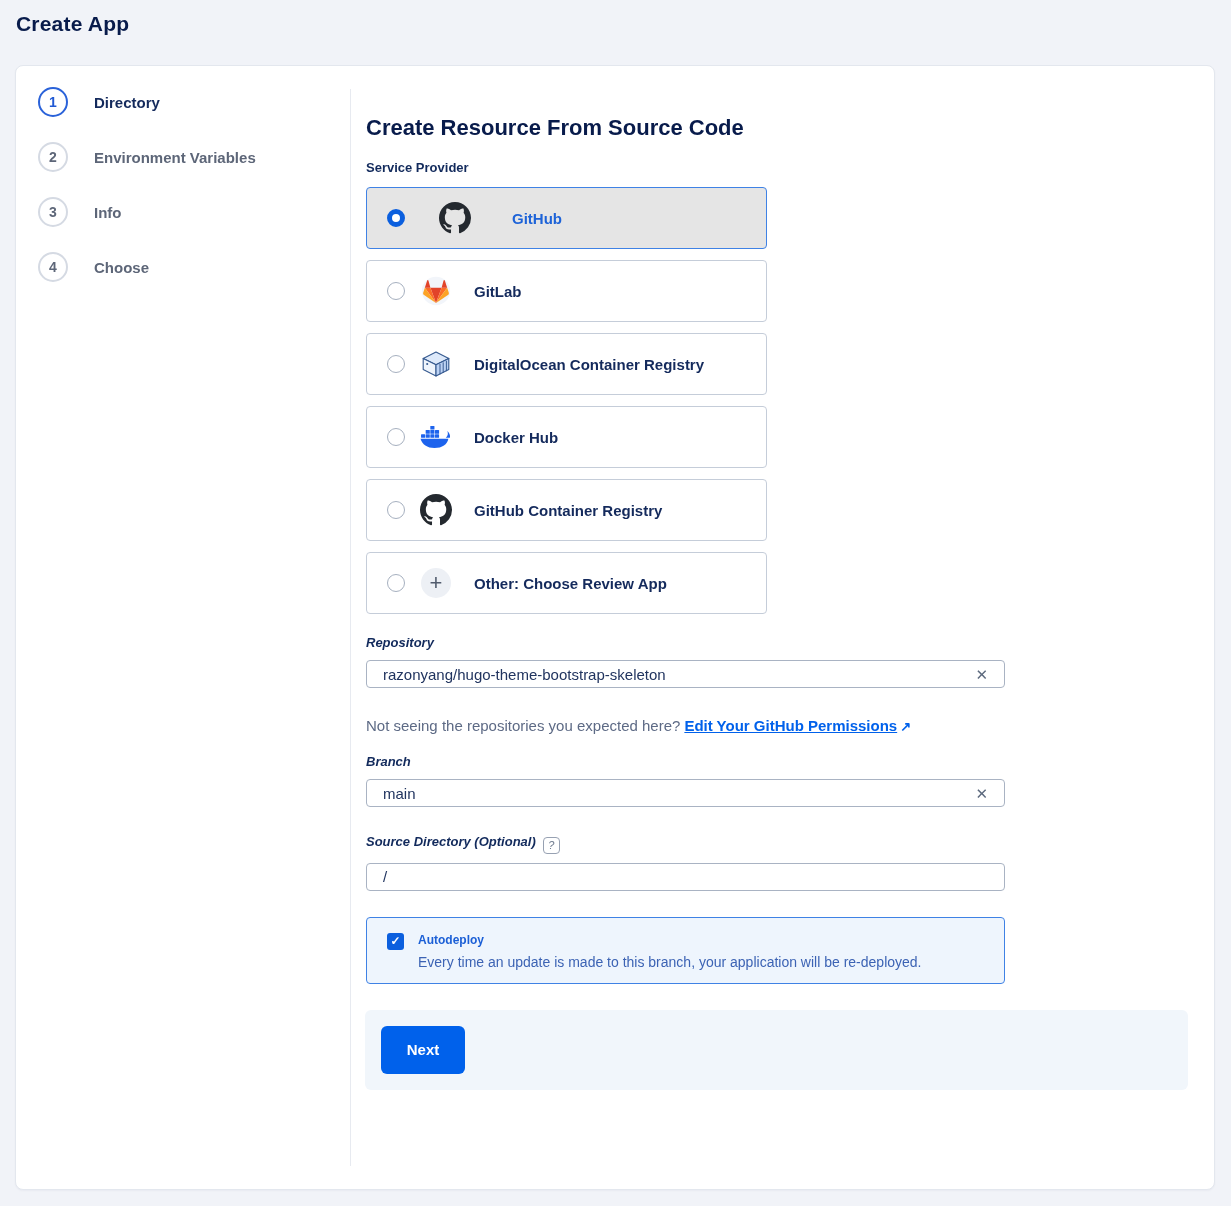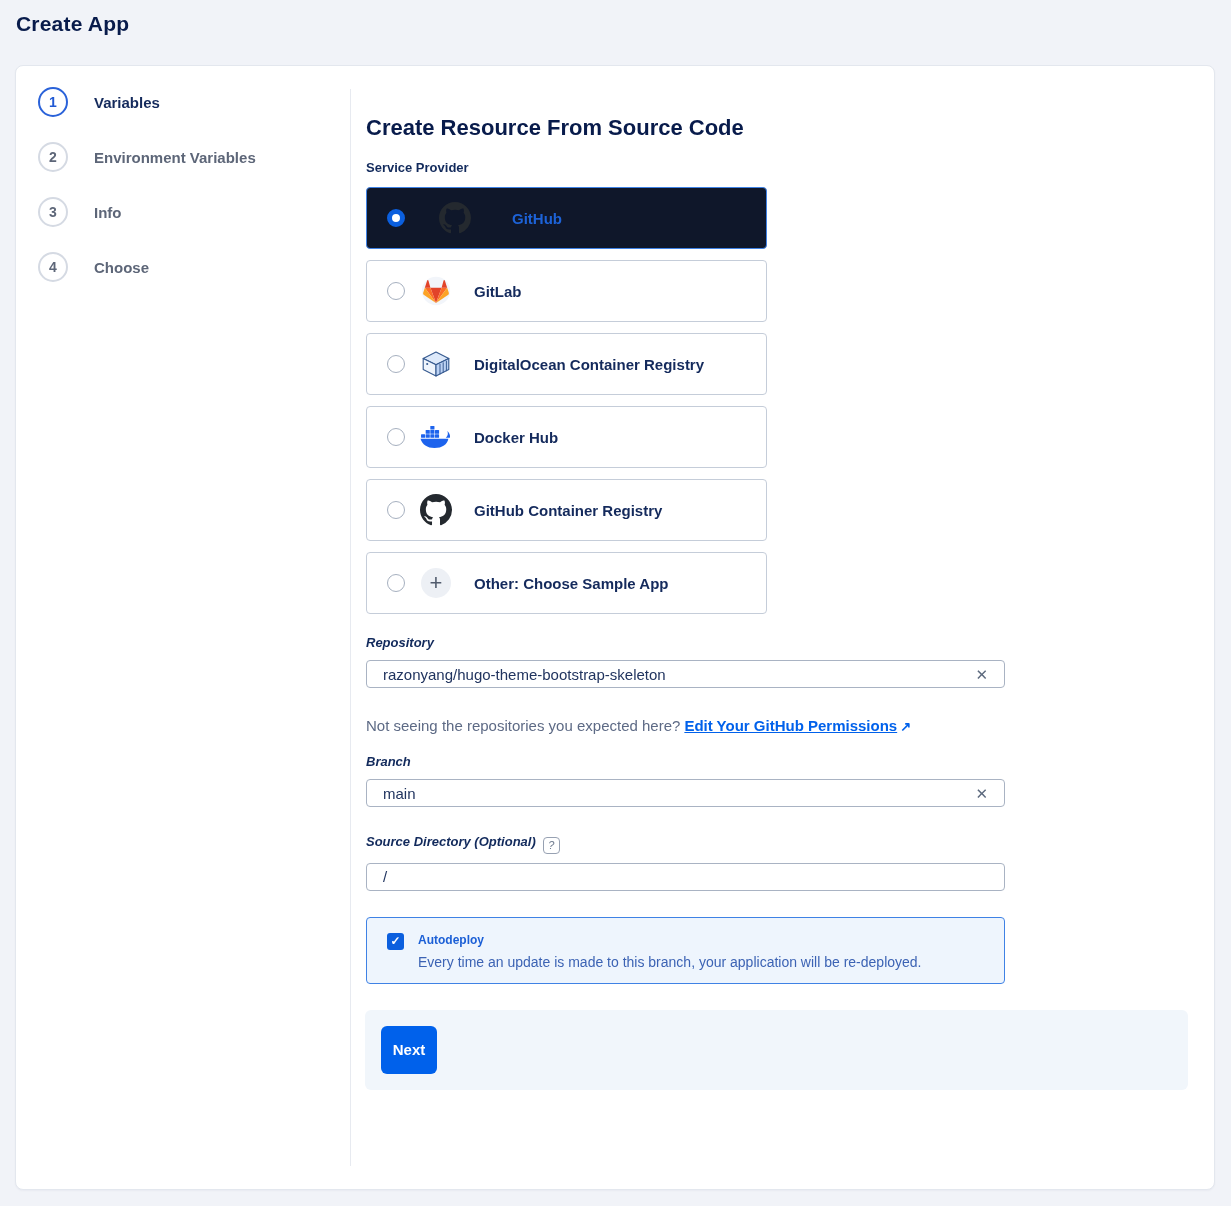--- a/index.html
+++ b/index.html
@@ -38,21 +38,21 @@
   .field-label { font-size:13px; font-weight:700; color:#122a5c; line-height:16px; }
   .sp-label { margin-top:18px; margin-bottom:11px; }
 
   .options { width:401px; }
   .option {
     width:401px; height:62px; border:1px solid #c5cdd9; border-radius:4px;
     margin-bottom:11px; display:flex; align-items:center; padding-left:20px;
     background:#fff; cursor:pointer;
   }
   .option:last-child { margin-bottom:0; }
-  .option.selected { background:#0f172a; border-color:#3f82e5;gap:19px; }
+  .option.selected { background:#e5e5e5; border-color:#3f82e5;gap:19px; }
   .radio {
     width:18px; height:18px; border-radius:50%; border:1px solid #a6b0bf;
     background:#fff; flex:none;
   }
   .option.selected .radio { border:5px solid #0b5fde; }
   .opt-icon { width:32px; height:32px; margin-left:15px; flex:none; display:flex; align-items:center; justify-content:center; }
   .opt-label { margin-left:22px; font-size:15px; font-weight:600; color:#142a5c; }
   .option.selected .opt-label { color:#1d63d8; }
   .plus-circle {
     width:30px; height:30px; border-radius:50%; background:#edf0f5;
@@ -101,37 +101,37 @@
   }
   .autodeploy-text { margin-left:14px; }
   .autodeploy-label { font-size:12px; font-weight:700; color:#1b5fd6; line-height:18px; }
   .autodeploy-desc { margin-top:5px; font-size:14px; color:#3c63b4; line-height:17px; }
 
   .footer-bar {
     margin-top:26px; margin-left:-1px; width:823px; height:80px;
     background:#f1f6fb; border-radius:6px; padding:16px;
   }
   .next-btn {
-    width:56px; height:48px; background:#0061eb; color:#fff; border:none;
+    width:84px; height:48px; background:#0061eb; color:#fff; border:none;
     border-radius:6px; font-size:15px; font-weight:700; cursor:pointer;
     font-family:"Liberation Sans", sans-serif;
   }
 </style>
 </head>
 <body>
 
 <div class="page-title">Create App</div>
 
 <div class="card">
   <div class="v-divider"></div>
 
   <div class="stepper">
     <div class="step active">
       <div class="step-circle">1</div>
-      <div class="step-label">Variables</div>
+      <div class="step-label">Directory</div>
     </div>
     <div class="step">
       <div class="step-circle">2</div>
       <div class="step-label">Environment Variables</div>
     </div>
     <div class="step">
       <div class="step-circle">3</div>
       <div class="step-label">Info</div>
     </div>
     <div class="step">
@@ -223,21 +223,21 @@
           </svg>
         </div>
         <div class="opt-label">GitHub Container Registry</div>
       </div>
 
       <div class="option">
         <div class="radio"></div>
         <div class="opt-icon">
           <div class="plus-circle">+</div>
         </div>
-        <div class="opt-label">Other: Choose Sample App</div>
+        <div class="opt-label">Other: Choose Review App</div>
       </div>
 
     </div>
 
     <div class="field-section">
       <div class="field-label">Repository</div>
       <div class="text-input">
         <input type="text" value="razonyang/hugo-theme-bootstrap-skeleton" style="">
         <button class="clear-btn">✕</button>
       </div>

